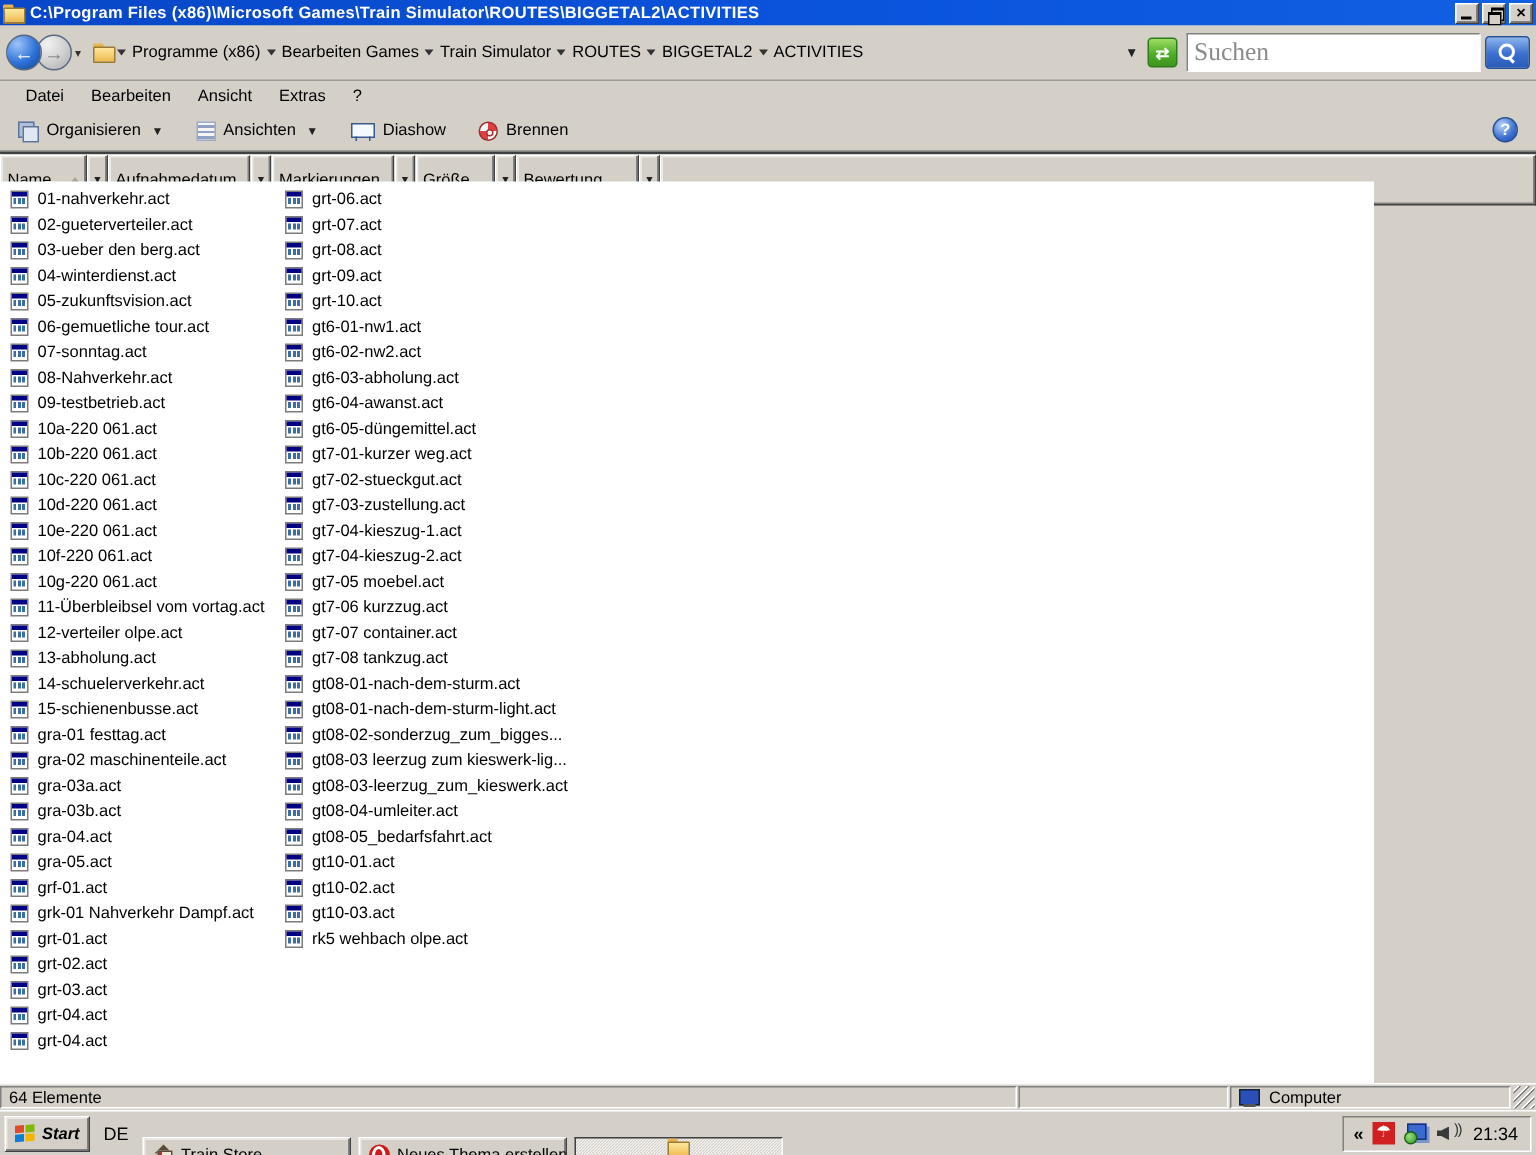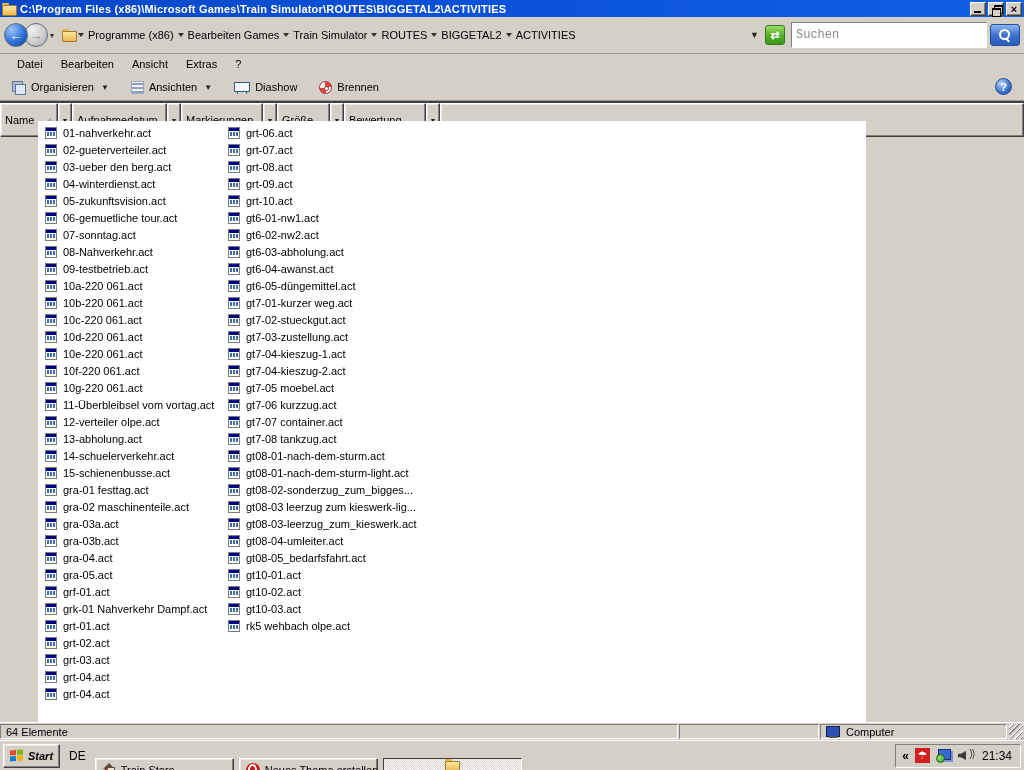--- a/index.html
+++ b/index.html
@@ -33,21 +33,21 @@
   .back-btn { background:radial-gradient(circle at 30% 25%,#9cc4f8,#2f72d8 55%,#12448f); color:#fff; z-index:2; }
   .fwd-btn { background:radial-gradient(circle at 30% 25%,#f2f2f2,#cfcfcf 55%,#a8a8a8); color:#8a8a8a; margin-left:-4px; }
   .arrow-glyph { font-size:13px; font-weight:bold; line-height:1; }
   .nav-dd { font-size:8px; color:#333; margin:0 4px 0 2px; }
   .crumb-bar { flex:1; height:24px; display:flex; align-items:center; gap:2px; padding:0 4px; }
   .crumb-seg { padding:2px 2px; white-space:nowrap; }
   .crumb-sep { width:0; height:0; border-top:4px solid #333; border-left:3px solid transparent; border-right:3px solid transparent; }
   .addr-dd { font-size:9px; color:#222; margin:0 6px; }
   .refresh-btn { width:20px; height:20px; border-radius:3px; border:1px solid #2f7a1c; background:linear-gradient(180deg,#9fdc64,#4faf28 55%,#3d951c); color:#fff; font-weight:bold; font-size:11px; display:flex; align-items:center; justify-content:center; margin-right:6px; }
   .search-wrap { display:flex; align-items:center; }
-  .search-input { width:196px; height:20px; border:1px solid; border-color:#808080 #fff #fff #808080; background:#fff; font-family:Liberation Mono, monospace; font-size:12px; padding:12px 4px; color:#000; }
+  .search-input { width:196px; height:20px; border:1px solid; border-color:#808080 #fff #fff #808080; background:#fff; font-family:Liberation Serif, serif; font-size:17px; padding:12px 4px; color:#000; }
   .search-input::placeholder { color:#8a8a8a; }
   .search-btn { width:30px; height:22px; margin-left:3px; border-radius:3px; border:1px solid #23509c; background:linear-gradient(180deg,#8db4ec,#3a6fd0 55%,#2a5cb8); display:flex; align-items:center; justify-content:center; }
   .mag { position:relative; width:12px; height:12px; }
   .mag::before { content:""; position:absolute; top:0; left:0; width:7px; height:7px; border:2px solid #fff; border-radius:50%; }
   .mag::after { content:""; position:absolute; bottom:0; right:1px; width:5px; height:2px; background:#fff; transform:rotate(45deg); }
 
   
   .menubar { position:absolute; top:54px; left:0; width:1024px; height:20px; background:#d4d0c8; display:flex; align-items:center; padding-left:8px; gap:0; }
   .menu-item { padding:2px 9px; }
 
@@ -68,21 +68,21 @@
 
   
   .headers { position:absolute; top:101px; left:0; width:1024px; height:20px; background:#d4d0c8; border-top:2px solid #404040; display:flex; align-items:stretch; }
   .hdr-cell { display:flex; align-items:center; padding:16px 4px; gap:4px; position:relative; }
   .hdr-dd { width:14px; display:flex; align-items:center; justify-content:center; font-size:7px; color:#222; }
   .sort-up { width:0; height:0; border-bottom:5px solid #a8a49c; border-left:4px solid transparent; border-right:4px solid transparent; margin-left:8px; }
   .hdr-fill { flex:1; }
   .w-name{width:58px} .w-auf{width:95px} .w-mark{width:82px} .w-size{width:53px} .w-bew{width:82px}
 
   
-  .listpane { position:absolute; top:121px; left:0; width:828px; height:601px; background:#fff; overflow:hidden;margin-left:38px; }
+  .listpane { position:absolute; top:121px; left:0; width:916px; height:601px; background:#fff; overflow:hidden; }
   .flist { display:flex; flex-flow:column wrap; align-content:flex-start; height:582px; padding:3px 0 0 7px; }
   .fitem { width:183px; height:17px; display:flex; align-items:center; gap:6px; }
   .fname { white-space:nowrap; }
   .ficon { position:relative; width:12px; height:12px; background:#fff; border:1px solid #7b7b7b; flex:none; }
   .ficon::before { content:""; position:absolute; top:0; left:0; right:0; height:3px; background:#000082; }
   .ficon::after { content:""; position:absolute; bottom:2px; left:1px; width:8px; height:4px; background:repeating-linear-gradient(90deg,#3b6ea5 0 2px,#fff 2px 3px); }
 
   
   .statusbar { position:absolute; top:722px; left:0; width:1024px; height:18px; background:#d4d0c8; display:flex; align-items:stretch; border-top:1px solid #fff; }
   .status-panel { border:1px solid; border-color:#808080 #fff #fff #808080; display:flex; align-items:center; padding:0 5px; margin:1px 1px 1px 0; gap:5px; }

